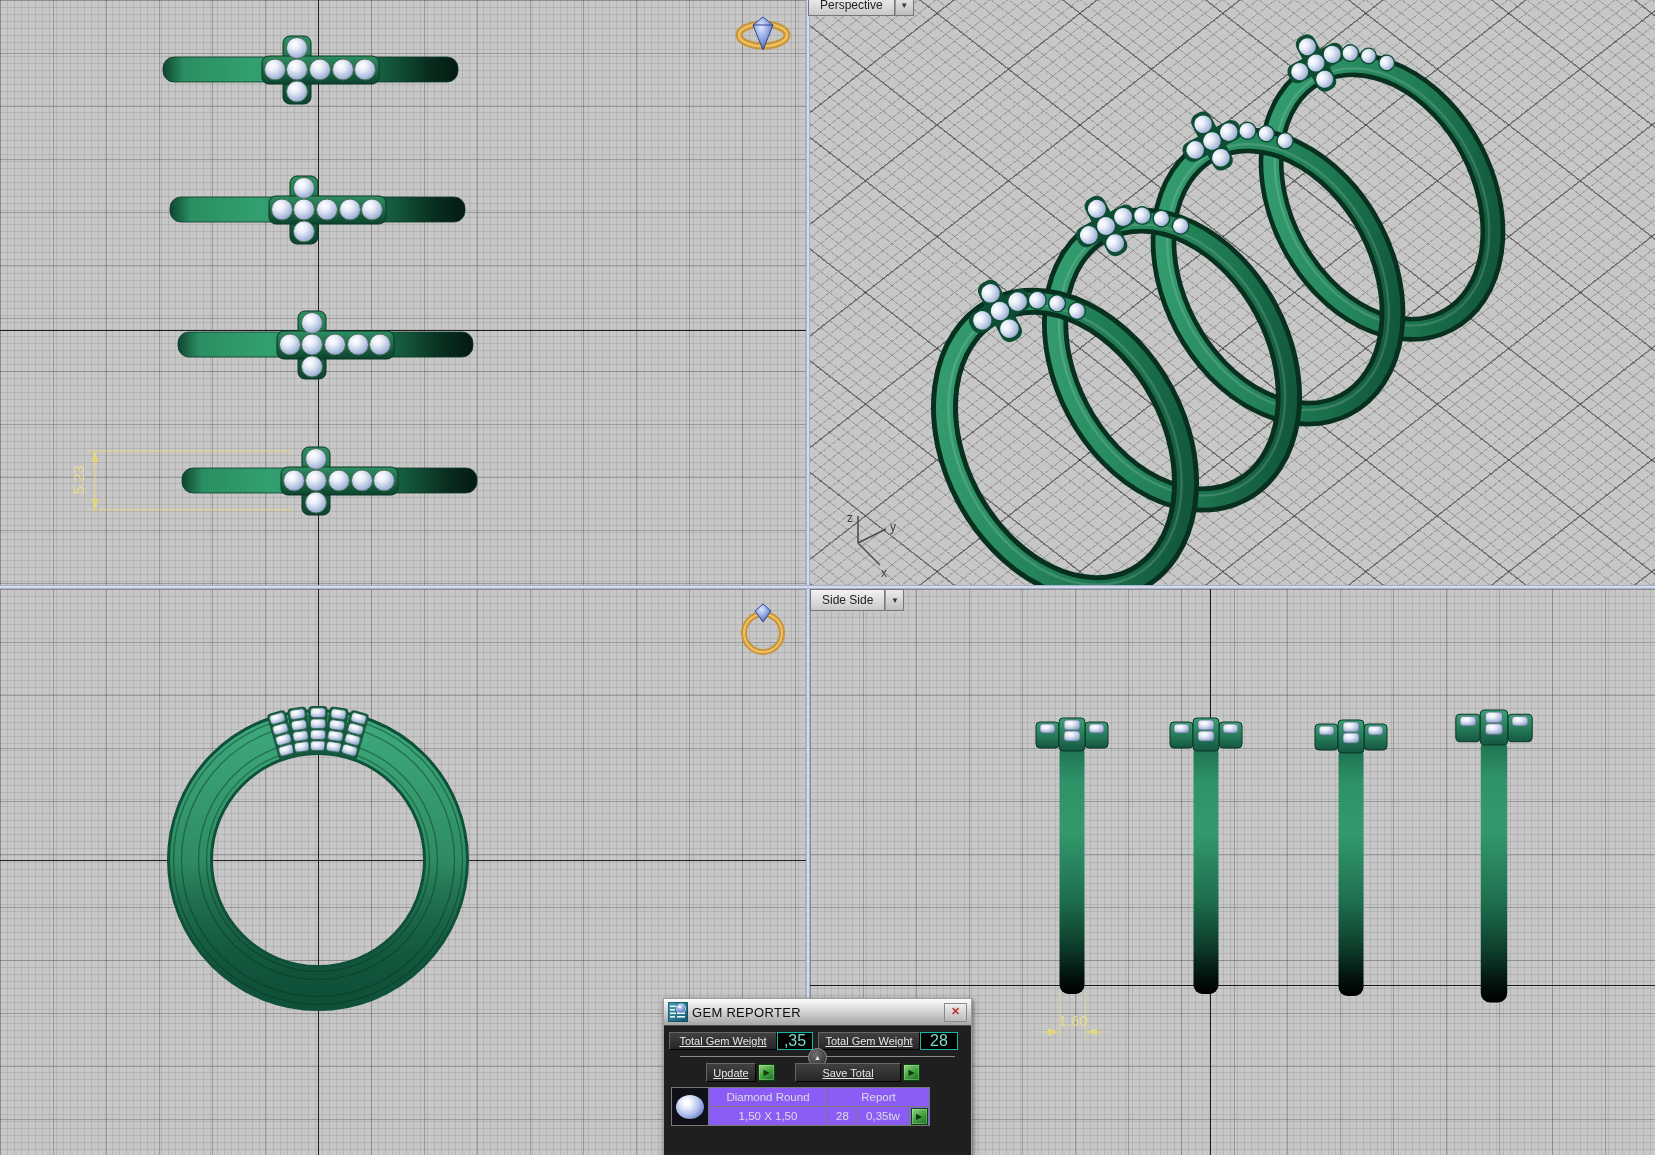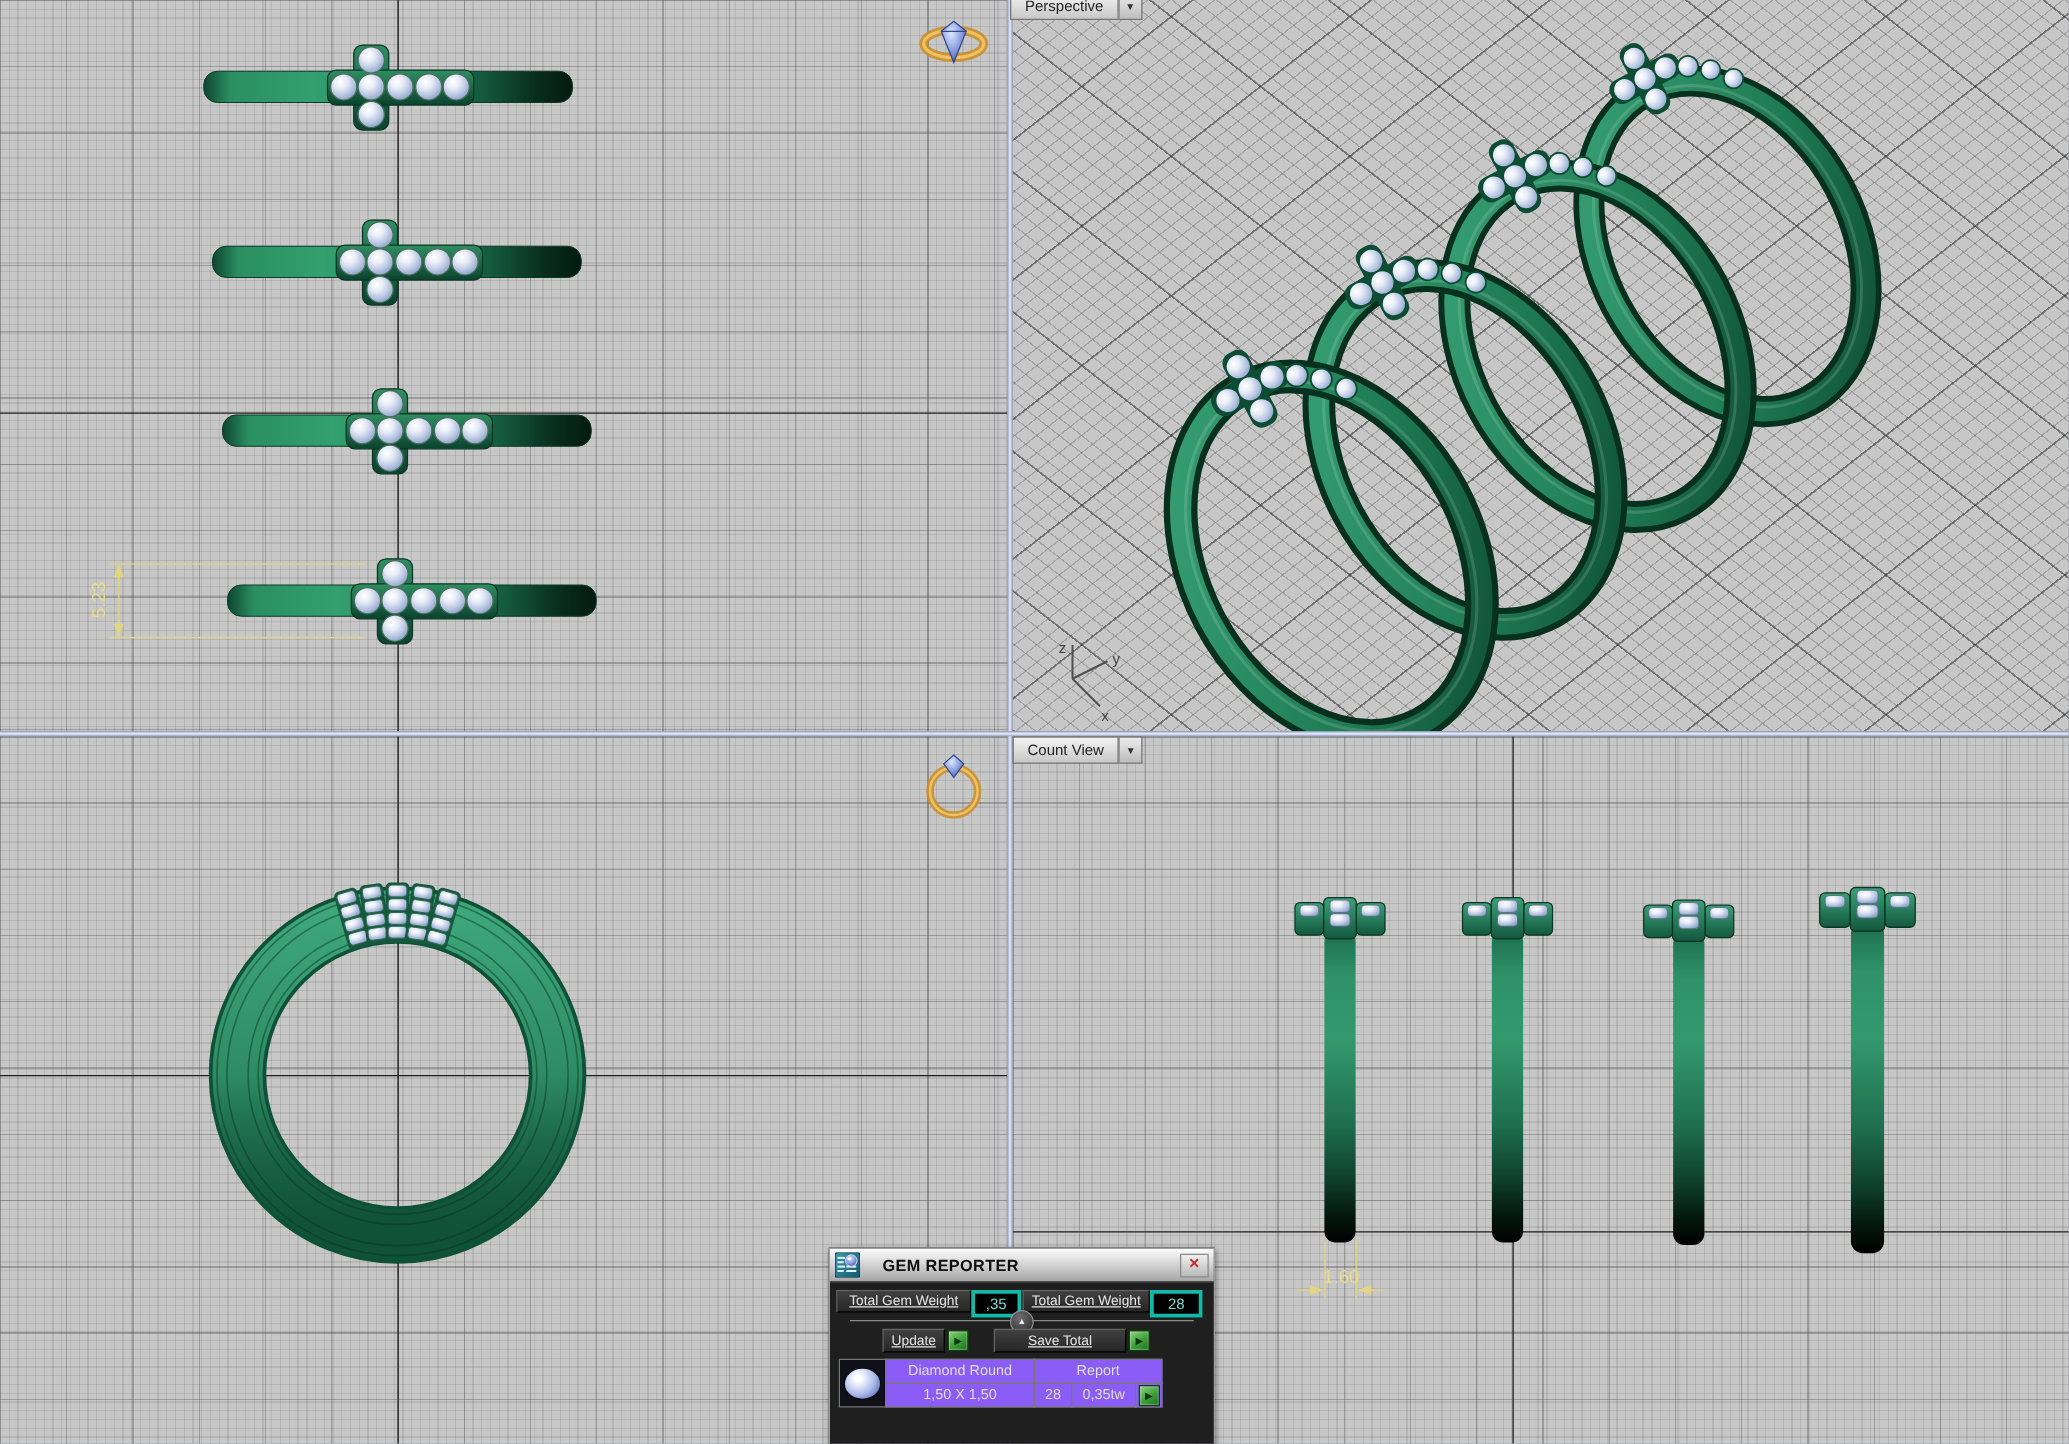--- a/index.html
+++ b/index.html
@@ -38,30 +38,30 @@
 
   
   .corner-icon{position:absolute;z-index:4;}
 
   
   .dialog{position:absolute;left:663px;top:998px;width:307px;height:170px;
           background:#1f1f1f;border:1px solid #9d9d9d;box-shadow:1px 2px 5px rgba(0,0,0,.55);
           z-index:10;color:#e4e4e4;}
   .dlg-title{position:absolute;left:0;top:0;right:0;height:26px;display:flex;align-items:center;
              background:linear-gradient(#fdfdfd,#d6d6d6 45%,#a6a6a6);border-bottom:1px solid #4e4e4e;}
-  .dlg-title-text{font-size:13px;font-weight:bold;color:#0d0d0d;margin-left:18px;letter-spacing:.3px;}
+  .dlg-title-text{font-size:13px;font-weight:normal;color:#0d0d0d;margin-left:4px;letter-spacing:.3px;}
   .dlg-icon{width:20px;height:20px;margin-left:4px;flex:0 0 auto;}
   .dlg-spacer{flex:1;}
   .dlg-close{width:21px;height:17px;margin-right:4px;background:linear-gradient(#f0f0f0,#b9b9b9);
              border:1px solid #8a8a8a;color:#c03030;font-weight:bold;font-size:11px;line-height:15px;
              text-align:center;cursor:default;}
   .fld{position:absolute;background:linear-gradient(#404040,#262626);border:1px solid #000;
        border-top-color:#666;border-left-color:#666;color:#e6e6e6;font-size:11px;
        display:flex;align-items:center;justify-content:center;white-space:nowrap;text-decoration:underline;}
-  .val{position:absolute;background:#000;border:3px solid #14b8a6;color:#7fd9cf;font-size:12px;
+  .val{position:absolute;background:#000;border:1px solid #14b8a6;color:#7fd9cf;font-size:16px;
        display:flex;align-items:center;justify-content:center;}
   .dlg-divider{position:absolute;left:16px;top:57px;width:275px;height:1px;background:#8a8a8a;}
   .collapse-btn{position:absolute;left:144px;top:49px;width:17px;height:17px;border-radius:50%;
                 background:radial-gradient(circle at 40% 32%,#707070,#262626);border:1px solid #909090;
                 color:#ececec;font-size:7px;display:flex;align-items:center;justify-content:center;}
   .go-btn{position:absolute;width:15px;height:15px;
           background:linear-gradient(145deg,#8fd57e 0%,#3f9e3c 55%,#1f6e1f 100%);
           border:1px solid #0b420b;color:#0a3a0a;font-size:8px;display:flex;align-items:center;
           justify-content:center;box-shadow:inset 0 0 0 1px rgba(255,255,255,.25);}
   .gem-table{position:absolute;left:8px;top:89px;width:258px;display:grid;
@@ -335,21 +335,21 @@
         <line x1="278" y1="443" x2="298" y2="443"></line>
       </g>
       <polygon points="249,443 238,439 238,447" fill="#e3d584"></polygon>
       <polygon points="276,443 287,439 287,447" fill="#e3d584"></polygon>
       <text class="dim-text" x="263" y="437" text-anchor="middle">1.60</text>
     </g>
   </svg>
 </div>
 
 <div class="vtab" style="left:810px;top:589px;">
-  <span class="lbl">Count View</span>
+  <span class="lbl">Side Side</span>
   <span class="dd">▼</span>
 </div>
 
 <div class="div-v"></div>
 <div class="div-h"></div>
 
 <div class="dialog">
   <div class="dlg-title">
     <svg class="dlg-icon" viewBox="0 0 20 20">
       <rect x="0" y="0" width="20" height="20" rx="2" fill="url(#tealGrad)" stroke="#0c3c4c"></rect>

